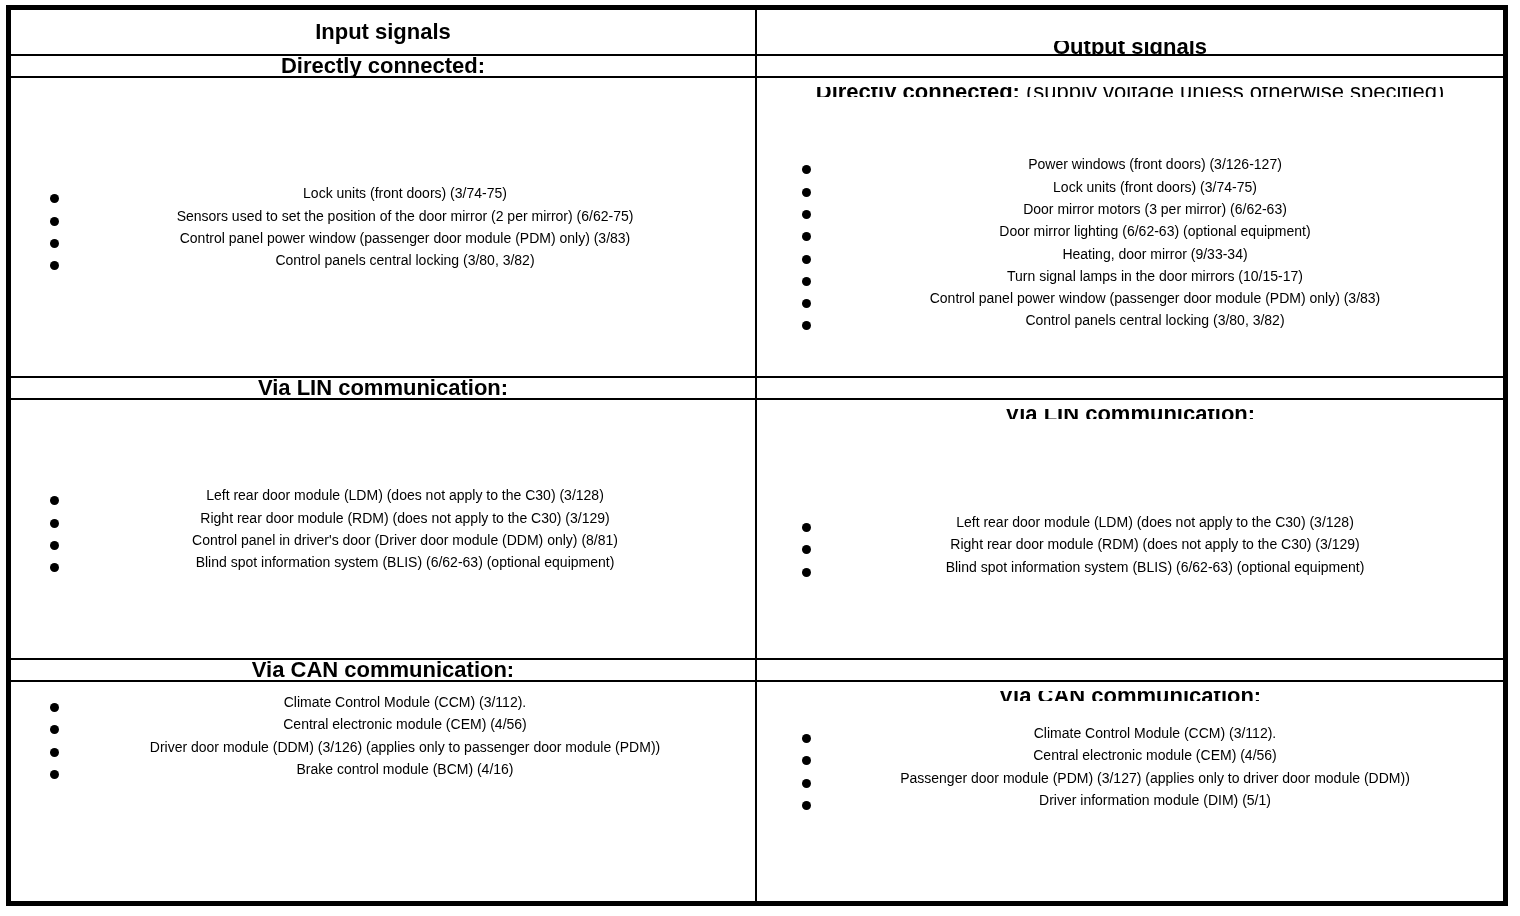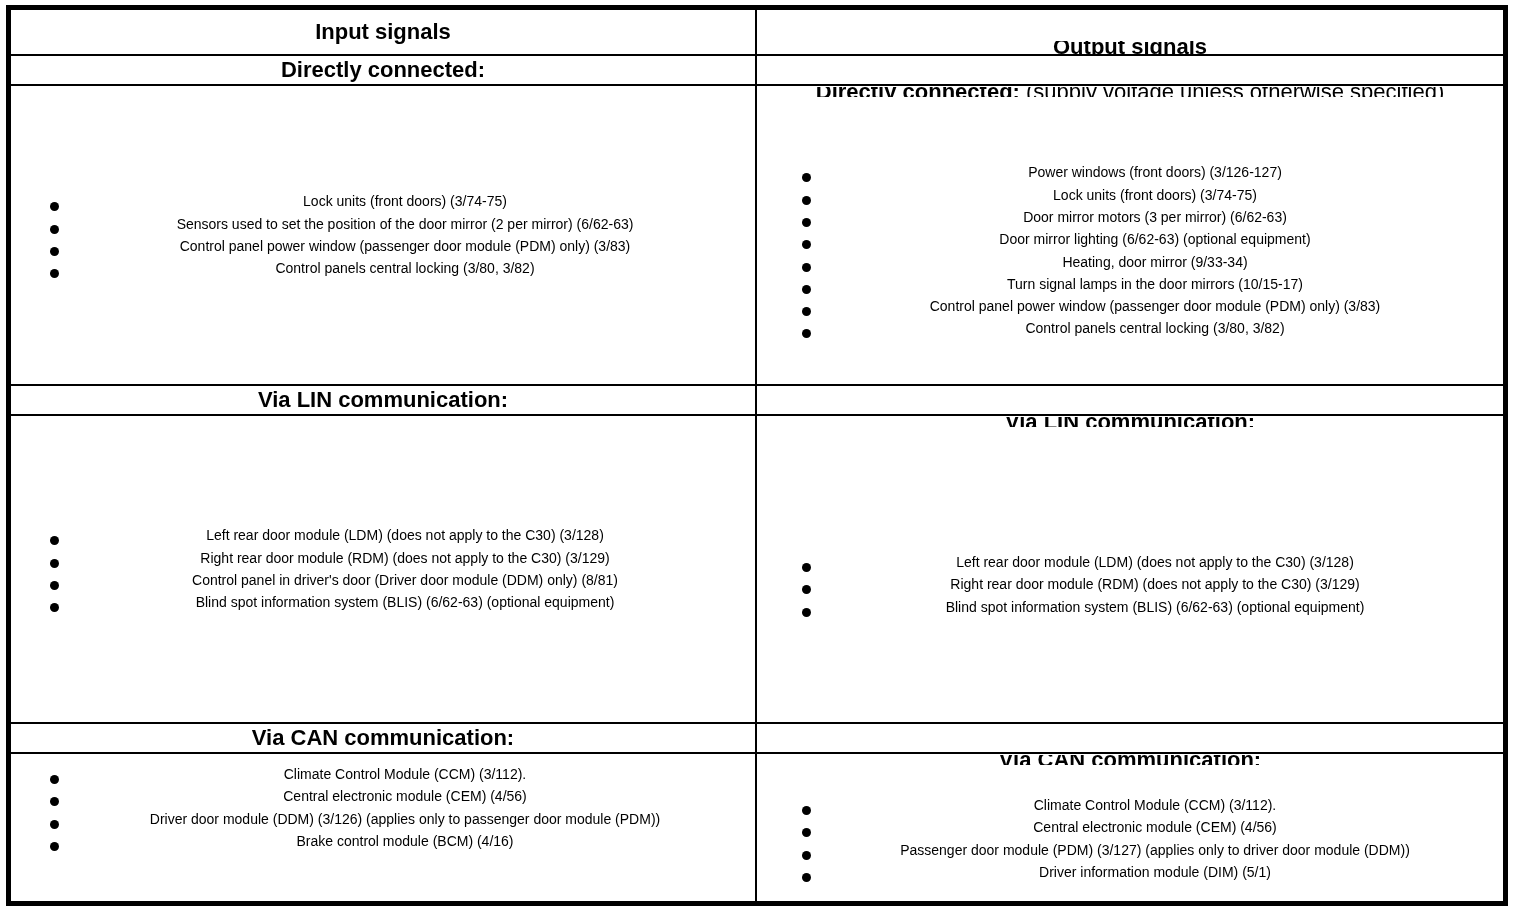--- a/index.html
+++ b/index.html
@@ -31,23 +31,23 @@
   .trow {
     display: flex;
     flex-direction: row;
     width: 100%;
     box-sizing: border-box;
     border-bottom: 2px solid #000000;
   }
   .trow:last-child { border-bottom: none; }
 
   .row-header   { height: 46px; }
-  .row-subhead  { height: 30px; }
+  .row-subhead  { height: 22px; }
   .row-body-1   { height: 300px; }
-  .row-body-2   { height: 308px; }
+  .row-body-2   { height: 260px; }
   .row-body-3   { flex: 1 1 auto; }
 
   .cell {
     box-sizing: border-box;
     width: 50%;
     flex: 0 0 50%;
     border-right: 2px solid #000000;
     padding: 5px;
     display: flex;
     flex-direction: column;
@@ -126,21 +126,21 @@
     </div>
     <div class="cell col-right">
       <div class="cell-subtitle"><span>Directly connected:</span><span class="note"> (supply voltage unless otherwise specified)</span></div>
     </div>
   </div>
 
   <div class="trow row-body-1">
     <div class="cell cell-body">
       <ul class="bullets">
           <li>Lock units (front doors) (3/74-75)</li>
-          <li>Sensors used to set the position of the door mirror (2 per mirror) (6/62-63)</li>
+          <li>Sensors used to set the position of the door mirror (2 per mirror) (6/62-75)</li>
           <li>Control panel power window (passenger door module (PDM) only) (3/83)</li>
           <li>Control panels central locking (3/80, 3/82)</li>
         </ul>
     </div>
     <div class="cell cell-body col-right">
       <ul class="bullets">
           <li>Power windows (front doors) (3/126-127)</li>
           <li>Lock units (front doors) (3/74-75)</li>
           <li>Door mirror motors (3 per mirror) (6/62-63)</li>
           <li>Door mirror lighting (6/62-63) (optional equipment)</li>

